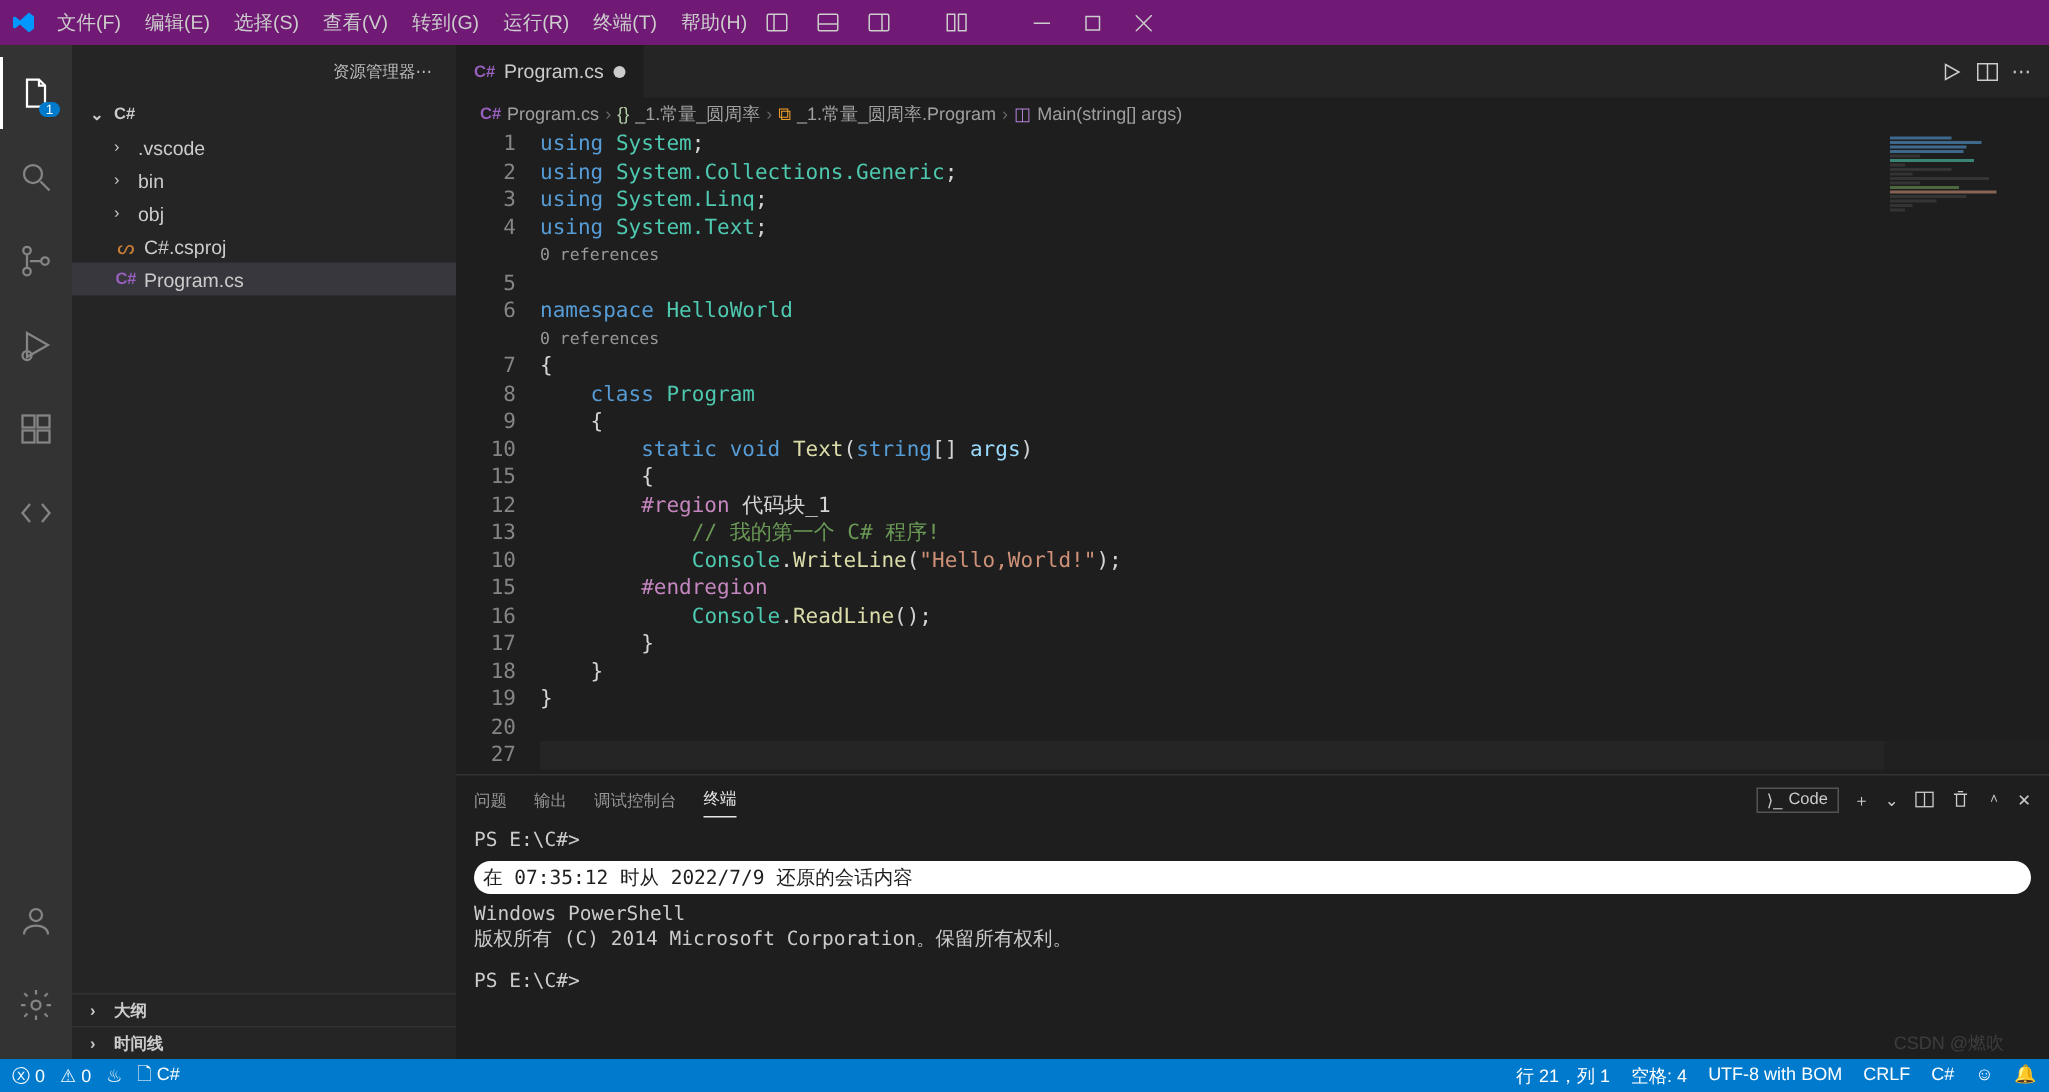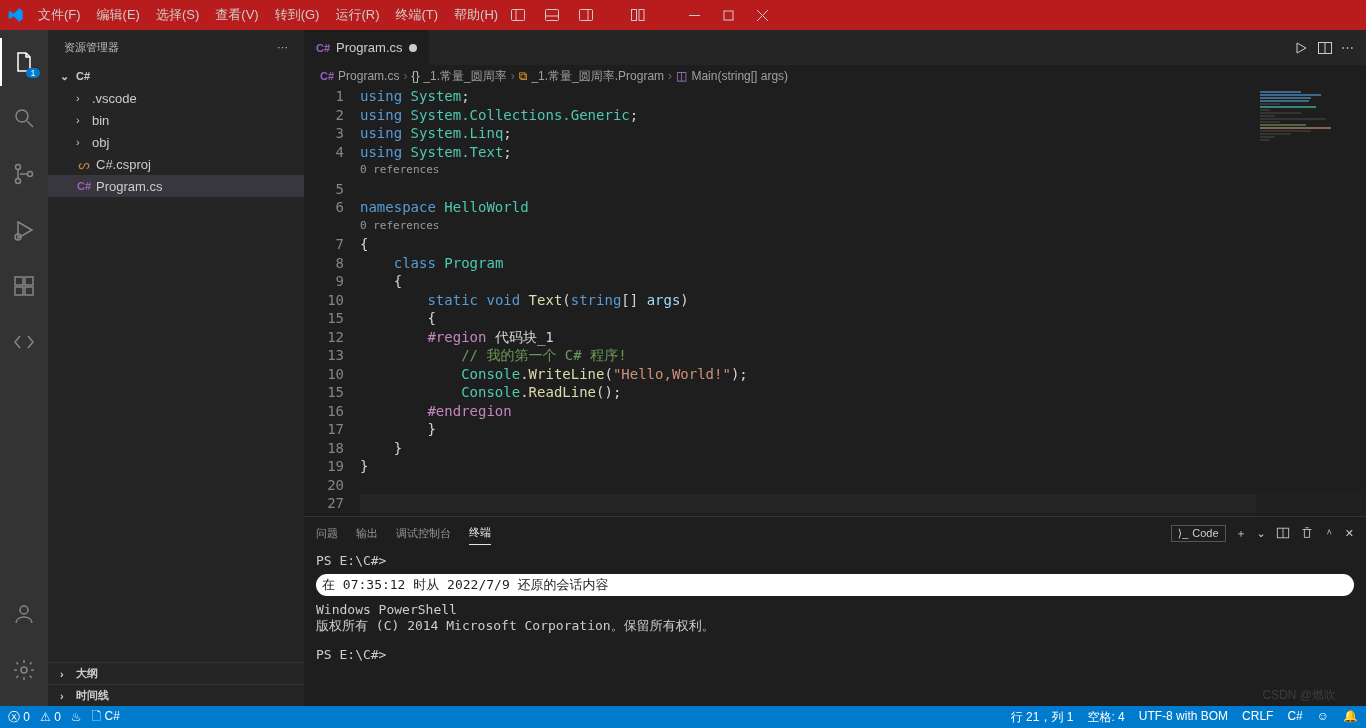--- a/index.html
+++ b/index.html
@@ -1,31 +1,31 @@
 <!DOCTYPE html>
 <html><head>
 <meta charset="utf-8">
 <style>
 * { margin: 0; padding: 0; box-sizing: border-box; }
 body { font-family: "Segoe UI", "Microsoft YaHei", sans-serif; font-size: 13px; background: #1e1e1e; color: #cccccc; width: 1366px; height: 728px; overflow: hidden; display: flex; flex-direction: column; }
-.titlebar { height: 30px; background: #b91c1c; display: flex; align-items: center; padding: 0 8px; }
+.titlebar { height: 30px; background: #701a75; display: flex; align-items: center; padding: 0 8px; }
 .titlebar .logo { width: 16px; height: 16px; margin-right: 8px; }
 .menubar { display: flex; gap: 4px; }
 .menu-item { padding: 4px 6px; color: #cccccc; cursor: pointer; }
 .title-center { flex: 1; text-align: center; color: #cccccc; font-size: 12px; }
 .title-controls { display: flex; gap: 6px; align-items: center; }
 .title-controls .icon { width: 28px; height: 22px; display: flex; align-items: center; justify-content: center; cursor: pointer; }
 .main { flex: 1; display: flex; overflow: hidden; }
 .activitybar { width: 48px; background: #333333; display: flex; flex-direction: column; align-items: center; padding-top: 8px; justify-content: space-between; }
 .activitybar-top, .activitybar-bottom { display: flex; flex-direction: column; align-items: center; gap: 8px; }
 .activity-icon { width: 48px; height: 48px; display: flex; align-items: center; justify-content: center; cursor: pointer; color: #858585; position: relative; }
 .activity-icon.active { color: #ffffff; border-left: 2px solid #ffffff; }
 .activity-icon .badge { position: absolute; bottom: 8px; right: 8px; background: #007acc; color: white; font-size: 9px; border-radius: 8px; padding: 0 4px; min-width: 14px; text-align: center; }
 .sidebar { width: 256px; background: #252526; display: flex; flex-direction: column; }
-.sidebar-header { height: 35px; display: flex; align-items: center; padding: 0 16px; font-size: 11px; color: #bbbbbb; justify-content: space-between; }
+.sidebar-header { height: 35px; display: flex; align-items: center; padding: 0 16px; font-size: 11px; color: #bbbbbb; justify-content: flex-end; }
 .explorer-tree { flex: 1; overflow: auto; font-size: 13px; }
 .tree-item { height: 22px; display: flex; align-items: center; padding-left: 12px; cursor: pointer; gap: 4px; }
 .tree-item.collapsed-header { font-weight: bold; font-size: 11px; text-transform: uppercase; }
 .tree-item.indent1 { padding-left: 28px; }
 .tree-item.selected { background: #37373d; }
 .tree-item .icon { width: 16px; display: inline-flex; justify-content: center; }
 .chev { font-size: 11px; width: 12px; color: #cccccc; }
 .editor-area { flex: 1; display: flex; flex-direction: column; background: #1e1e1e; overflow: hidden; }
 .tabs-bar { height: 35px; background: #252526; display: flex; align-items: stretch; }
 .tab { display: flex; align-items: center; padding: 0 12px; background: #1e1e1e; border-right: 1px solid #252526; gap: 6px; font-size: 13px; cursor: pointer; }
@@ -310,22 +310,22 @@
 <div class="line"><span class="tok-kw">namespace</span> <span class="tok-ns">HelloWorld</span></div>
 <div class="refs">0 references</div>
 <div class="line"><span class="tok-punc">{</span></div>
 <div class="line">    <span class="tok-kw">class</span> <span class="tok-ns">Program</span></div>
 <div class="line">    <span class="tok-punc">{</span></div>
 <div class="line">        <span class="tok-kw">static</span> <span class="tok-type">void</span> <span class="tok-fn">Text</span><span class="tok-punc">(</span><span class="tok-type">string</span><span class="tok-punc">[]</span> <span class="tok-var">args</span><span class="tok-punc">)</span></div>
 <div class="line">        <span class="tok-punc">{</span></div>
 <div class="line">        <span class="tok-region">#region</span> <span class="tok-punc">代码块_1</span></div>
 <div class="line">            <span class="tok-com">// 我的第一个 C# 程序!</span></div>
 <div class="line">            <span class="tok-ns">Console</span><span class="tok-punc">.</span><span class="tok-fn">WriteLine</span><span class="tok-punc">(</span><span class="tok-str">"Hello,World!"</span><span class="tok-punc">);</span></div>
+<div class="line">        <span class="tok-region">#endregion</span></div>
 <div class="line">            <span class="tok-ns">Console</span><span class="tok-punc">.</span><span class="tok-fn">ReadLine</span><span class="tok-punc">();</span></div>
-<div class="line">        <span class="tok-region">#endregion</span></div>
 <div class="line">        <span class="tok-punc">}</span></div>
 <div class="line">    <span class="tok-punc">}</span></div>
 <div class="line"><span class="tok-punc">}</span></div>
 <div class="line"></div>
 <div class="line cursor-line"></div>
         </div>
         <div class="minimap">
           <div class="minimap-content">
             <div class="minimap-line" style="width:40%;background:#569cd6;"></div>
             <div class="minimap-line" style="width:60%;background:#569cd6;"></div>

